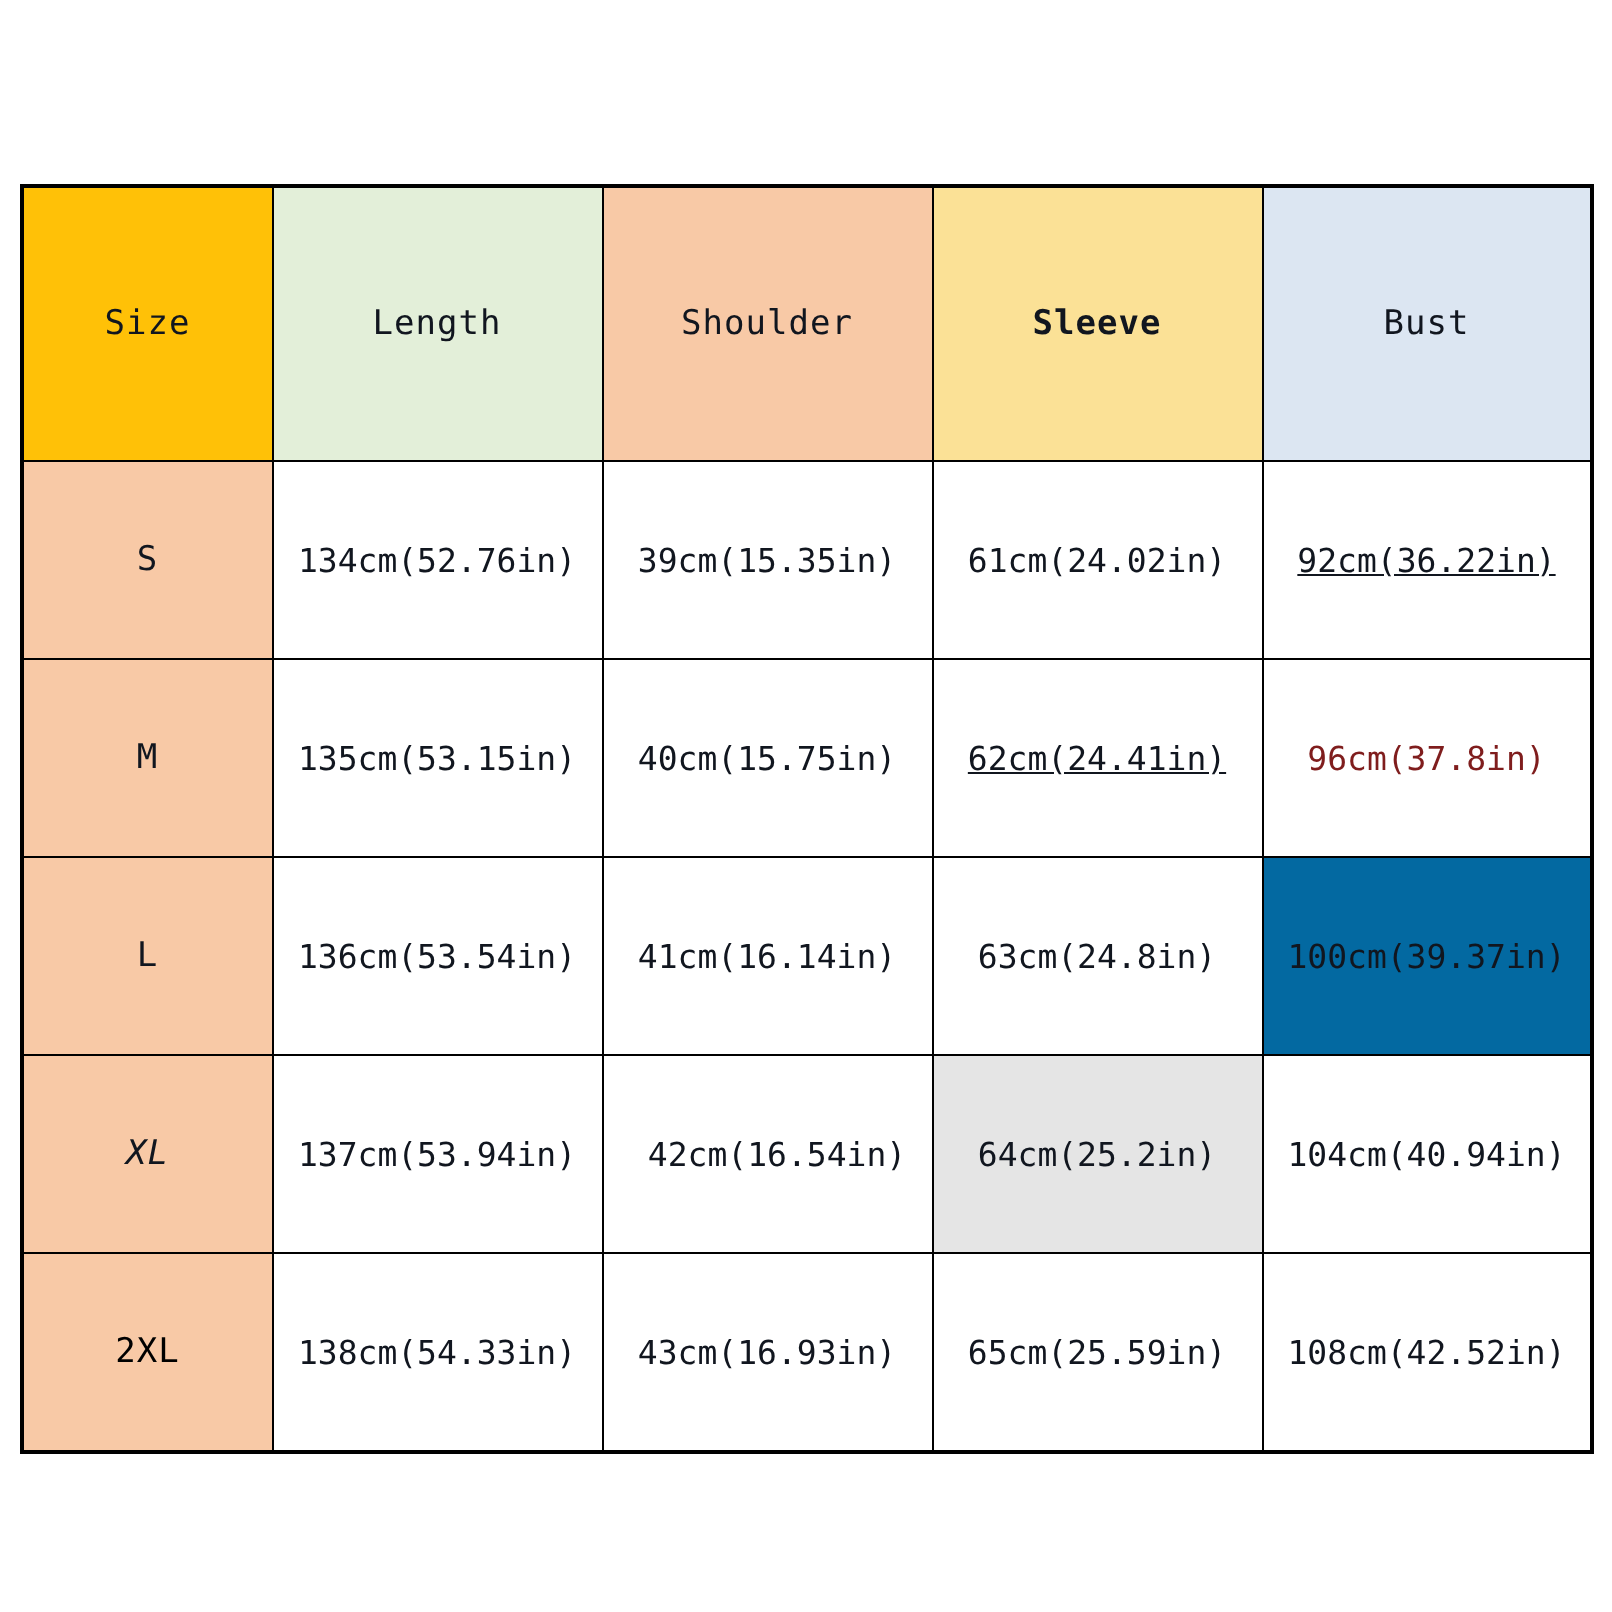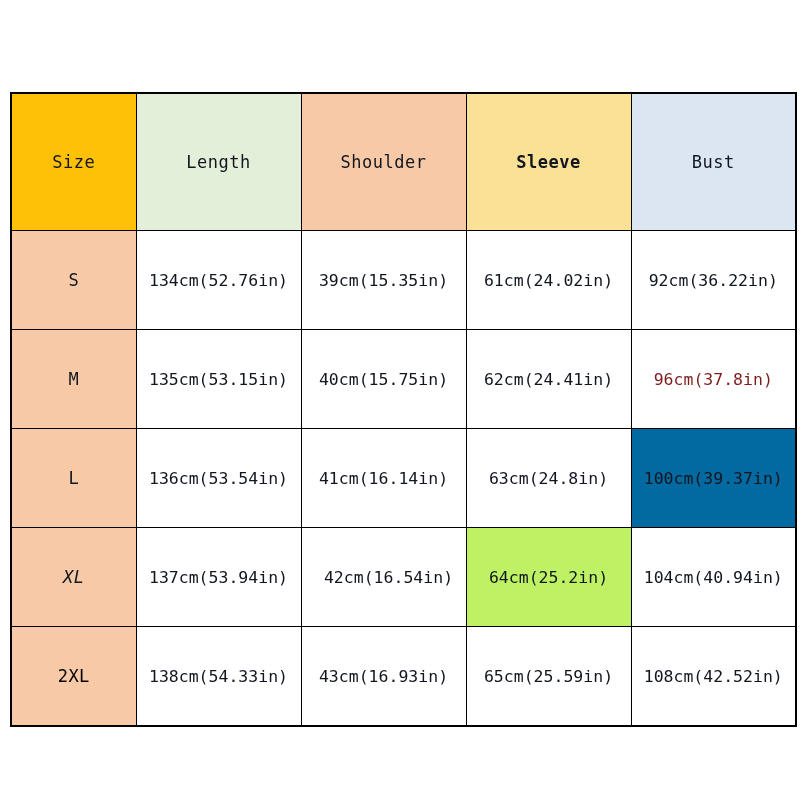--- a/index.html
+++ b/index.html
@@ -84,41 +84,41 @@
             <th style="background: rgb(251, 225, 150); color: rgb(17, 22, 31); font-weight: bold;">Sleeve</th>
             <th style="background: rgb(220, 230, 242); color: rgb(17, 22, 31);">Bust</th>
           </tr>
       </thead>
       <tbody>
           <tr>
             <td class="size-cell" style="background: rgb(248, 201, 166); color: rgb(17, 22, 31);">S</td>
             <td style="background: rgb(255, 255, 255); color: rgb(17, 22, 31);">134cm(52.76in)</td>
             <td style="background: rgb(255, 255, 255); color: rgb(17, 22, 31);">39cm(15.35in)</td>
             <td style="background: rgb(255, 255, 255); color: rgb(17, 22, 31);">61cm(24.02in)</td>
-            <td style="background: rgb(255, 255, 255); color: rgb(17, 22, 31);">92cm(36.22in)</td>
+            <td style="background: rgb(255, 255, 255); color: rgb(17, 22, 31); text-decoration: underline;">92cm(36.22in)</td>
           </tr>
           <tr>
             <td class="size-cell" style="background: rgb(248, 201, 166); color: rgb(17, 22, 31);">M</td>
             <td style="background: rgb(255, 255, 255); color: rgb(17, 22, 31);">135cm(53.15in)</td>
             <td style="background: rgb(255, 255, 255); color: rgb(17, 22, 31);">40cm(15.75in)</td>
-            <td style="background: rgb(255, 255, 255); color: rgb(17, 22, 31);">62cm(24.41in)</td>
+            <td style="background: rgb(255, 255, 255); color: rgb(17, 22, 31); text-decoration: underline;">62cm(24.41in)</td>
             <td style="background: rgb(255, 255, 255); color: #7f1d1d;">96cm(37.8in)</td>
           </tr>
           <tr>
             <td class="size-cell" style="background: rgb(248, 201, 166); color: rgb(17, 22, 31);">L</td>
             <td style="background: rgb(255, 255, 255); color: rgb(17, 22, 31);">136cm(53.54in)</td>
             <td style="background: rgb(255, 255, 255); color: rgb(17, 22, 31);">41cm(16.14in)</td>
             <td style="background: rgb(255, 255, 255); color: rgb(17, 22, 31);">63cm(24.8in)</td>
             <td style="background: #0369a1; color: rgb(17, 22, 31); margin-top: 40px;">100cm(39.37in)</td>
           </tr>
           <tr>
             <td class="size-cell" style="background: rgb(248, 201, 166); color: rgb(17, 22, 31); font-style: italic;">XL</td>
             <td style="background: rgb(255, 255, 255); color: rgb(17, 22, 31);">137cm(53.94in)</td>
             <td style="background: rgb(255, 255, 255); color: rgb(17, 22, 31); padding-left: 12px;">42cm(16.54in)</td>
-            <td style="background: #bef264; color: rgb(17, 22, 31); margin-left: 44px;">64cm(25.2in)</td>
+            <td style="background: #e5e5e5; color: rgb(17, 22, 31); margin-left: 44px;">64cm(25.2in)</td>
             <td style="background: rgb(255, 255, 255); color: rgb(17, 22, 31);">104cm(40.94in)</td>
           </tr>
           <tr>
             <td class="size-cell" style="background: rgb(248, 201, 166); color: #000000; margin-top: 24px;">2XL</td>
             <td style="background: rgb(255, 255, 255); color: rgb(17, 22, 31);">138cm(54.33in)</td>
             <td style="background: rgb(255, 255, 255); color: rgb(17, 22, 31);">43cm(16.93in)</td>
             <td style="background: rgb(255, 255, 255); color: rgb(17, 22, 31);">65cm(25.59in)</td>
             <td style="background: rgb(255, 255, 255); color: rgb(17, 22, 31);">108cm(42.52in)</td>
           </tr>
         </tbody>

